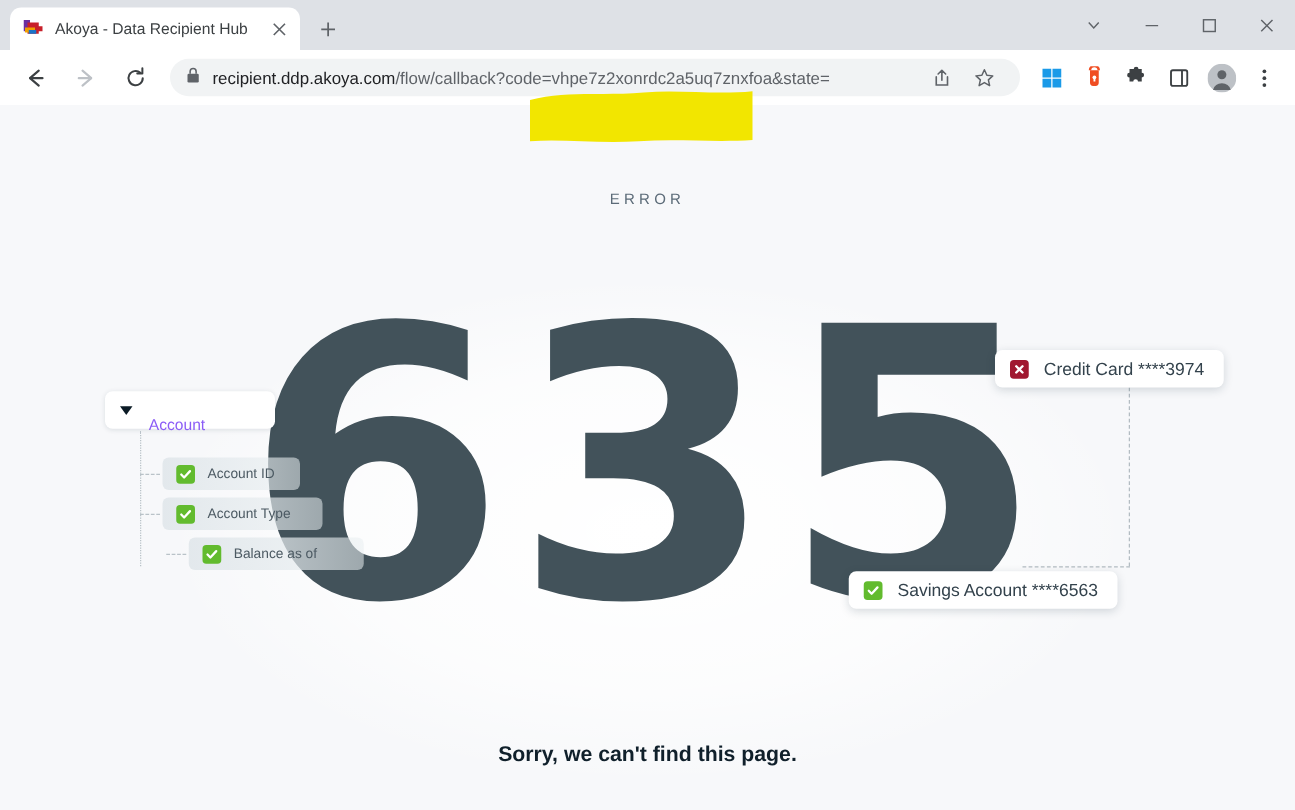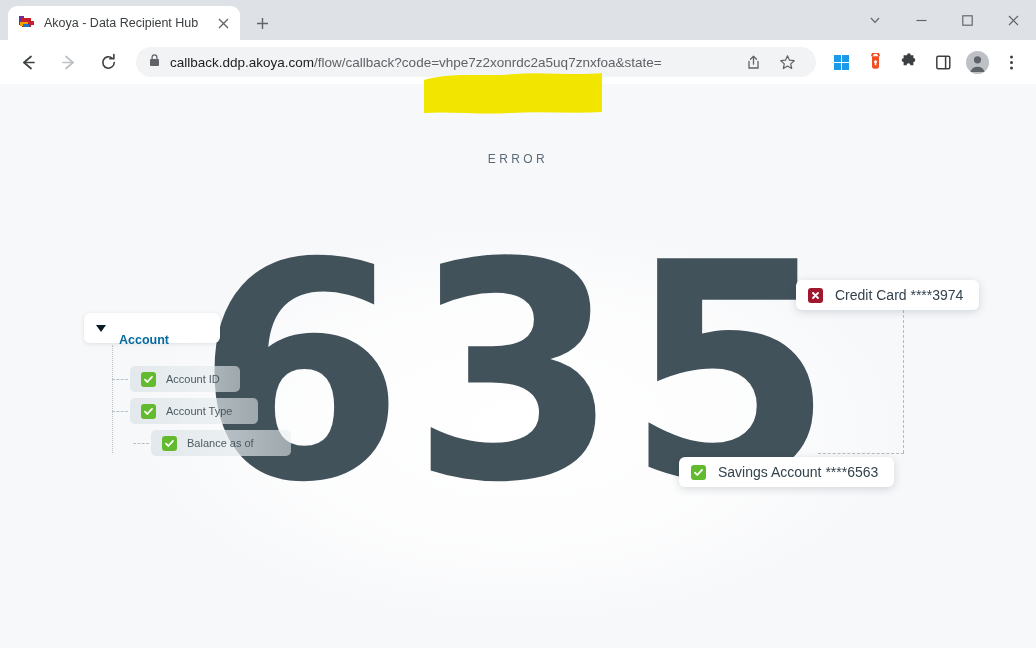--- a/index.html
+++ b/index.html
@@ -108,21 +108,21 @@
   .tree-head {
     width: 136px; height: 30px; background: #ffffff; border-radius: 6px;
     box-shadow: 0 1px 4px rgba(20,40,60,0.12);
     display: flex; align-items: center; padding-left: 12px;
   }
   .caret {
     width: 0; height: 0; border-left: 5.5px solid transparent;
     border-right: 5.5px solid transparent; border-top: 7px solid #0b1b26;
     margin-right: 13px; flex: 0 0 auto;
   }
-  .tree-head-label { font-size: 12.5px; font-weight: 700; color: #0369a1; margin-top: 23px; }
+  .tree-head-label { font-size: 12.5px; font-weight: 400; color: #8b5cf6; margin-top: 23px; }
   .tree-rail {
     position: absolute; left: 28px; top: 32px; width: 1px; height: 108px;
     border-left: 1px dotted #b9c2c8;
   }
   .tree-item {
     position: absolute; height: 26px; border-radius: 5px;
     display: flex; align-items: center; padding-left: 11px;
     background: linear-gradient(90deg, rgba(225,231,235,0.92) 0%, rgba(233,239,241,0.55) 100%);
   }
   .tree-item .dashline {
@@ -226,21 +226,21 @@
       </svg>
     </div>
 
     <div class="omnibox">
       <span>
         <svg width="13" height="14" viewBox="0 0 13 14">
           <rect x="2" y="6" width="9" height="7" rx="1" fill="#5f6368"></rect>
           <path d="M4.1 6 V4.2 a2.4 2.4 0 0 1 4.8 0 V6" stroke="#5f6368" stroke-width="1.25" fill="none"></path>
         </svg>
       </span>
-      <span class="url-text"><span class="url-host">callback.ddp.akoya.com</span><span class="dim">/flow/callback?code=</span><span class="dim">vhpe7z2xonrdc2a5uq7znxfoa</span><span class="dim">&amp;state=</span></span>
+      <span class="url-text"><span class="url-host">recipient.ddp.akoya.com</span><span class="dim">/flow/callback?code=</span><span class="dim">vhpe7z2xonrdc2a5uq7znxfoa</span><span class="dim">&amp;state=</span></span>
 
       <span class="omni-right">
         <span class="ticon">
           <svg width="17" height="17" viewBox="0 0 17 17">
             <path d="M4 7.5 V14 H13 V7.5" stroke="#5f6368" stroke-width="1.3" fill="none" stroke-linecap="round"></path>
             <path d="M8.5 10.2 V2.4 M5.5 5.2 L8.5 2.2 L11.5 5.2" stroke="#5f6368" stroke-width="1.3" fill="none" stroke-linecap="round" stroke-linejoin="round"></path>
           </svg>
         </span>
         <span class="ticon">
           <svg width="17" height="17" viewBox="0 0 17 17">
@@ -298,20 +298,21 @@
       </svg>
     </span>
   </div>
 
   <div class="viewport">
 
     <div class="glow"></div>
 
     <div class="error-label">ERROR</div>
     <div class="big404">635</div>
+    <div class="sorry">Sorry, we can't find this page.</div>
 
     <div class="tree">
       <div class="tree-head">
         <span class="caret"></span>
         <span class="tree-head-label">Account</span>
       </div>
       <div class="tree-rail"></div>
 
       <div class="tree-item" style="left:46px; top:53px; width:110px;">
         <span class="dashline"></span>

